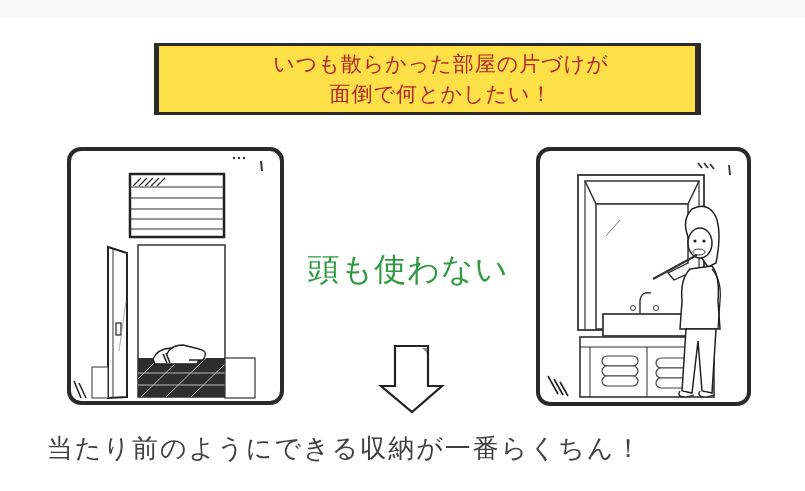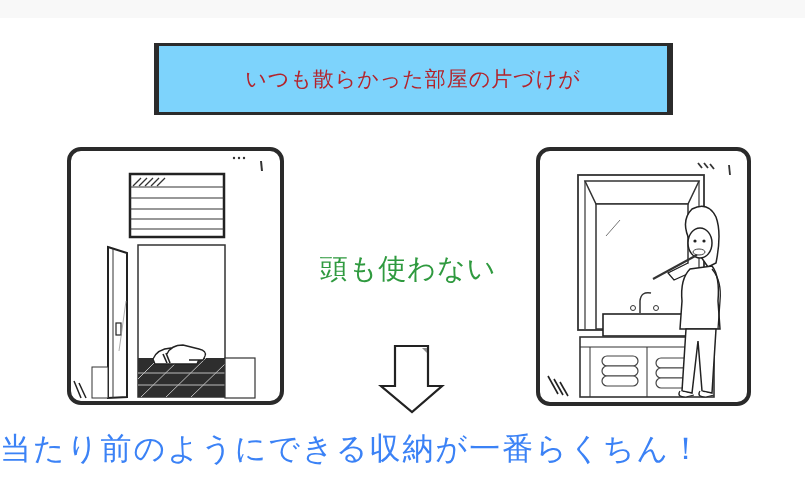--- a/index.html
+++ b/index.html
@@ -6,48 +6,49 @@
   body {
     width: 805px; height: 491px; position: relative; overflow: hidden;
     background: #ffffff;
     font-family: "DejaVu Sans", "Liberation Sans", sans-serif;
   }
   .top-band { position: absolute; left: 0; top: 0; width: 805px; height: 18px; background: #f8f8f8; }
   .title-box {
     position: absolute; left: 154px; top: 43px; width: 508px; height: 66px;
     border-top: 3px solid #2b2b2b; border-bottom: 3px solid #2b2b2b;
     border-left: 5px solid #2b2b2b; border-right: 6px solid #2b2b2b;
-    background: #7dd3fc; text-align: center;
-    display: flex; flex-direction: column; justify-content: center; align-items: center;
+    background: #fde047; text-align: center;
+    display: flex; flex-direction: column; justify-content: center; align-items: center; padding-left: 28px;
   }
   .title-line { color: #b3232b; font-size: 21px; line-height: 30px; letter-spacing: 1px; white-space: nowrap; }
   .panel {
     position: absolute; border: 4px solid #2a2a2a; border-radius: 14px; background: #fff;
     box-sizing: border-box; overflow: hidden;
   }
   .panel-left { left: 67px; top: 147px; width: 217px; height: 258px; }
   .panel-right { left: 536px; top: 147px; width: 215px; height: 259px; }
   .panel svg { position: absolute; left: 0; top: 0; }
   .middle-text {
     position: absolute; left: 288px; top: 250px; width: 240px; text-align: center;
-    color: #2f9a3f; font-size: 28px; line-height: 38px; letter-spacing: 1px; white-space: nowrap;
+    color: #2f9a3f; font-size: 32px; line-height: 38px; letter-spacing: 1px; white-space: nowrap;
   }
   .arrow { position: absolute; left: 378px; top: 343px; }
   .bottom-text {
     position: absolute; left: 0; top: 426px; width: 690px; text-align: center;
-    color: #3b82f6; font-size: 31px; line-height: 44px; letter-spacing: 2px; white-space: nowrap;
+    color: #404040; font-size: 26px; line-height: 44px; letter-spacing: 2px; white-space: nowrap;
   }
 </style>
 </head>
 <body>
 
 <div class="top-band"></div>
 
 <div class="title-box">
   <div class="title-line">いつも散らかった部屋の片づけが</div>
+  <div class="title-line">面倒で何とかしたい！</div>
 </div>
 
 <div class="panel panel-left">
   <svg width="209" height="250" viewBox="0 0 209 250">
 
     <circle cx="163" cy="7" r="1.2" fill="#333"></circle>
       <circle cx="168" cy="7" r="1.2" fill="#333"></circle>
       <circle cx="173" cy="7" r="1.2" fill="#333"></circle>
     <line x1="190" y1="10" x2="191" y2="20" stroke="#333" stroke-width="2"></line>
 

